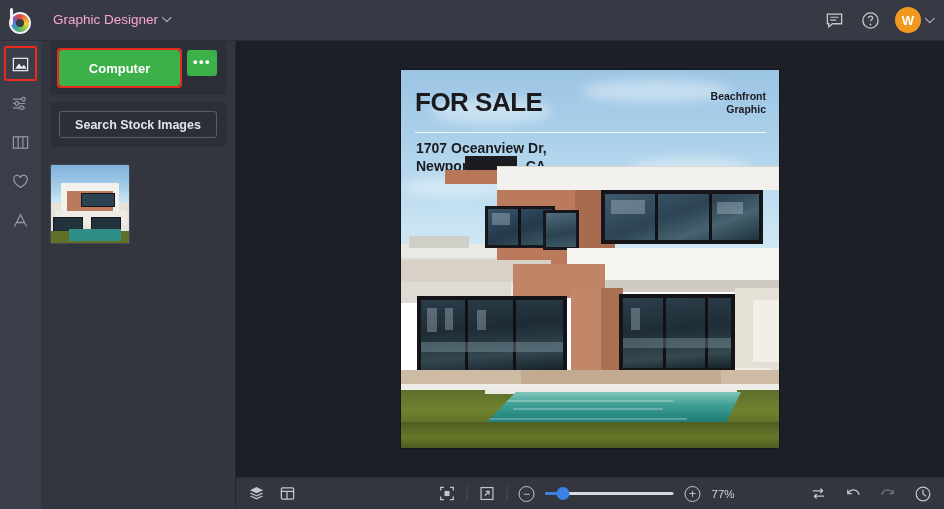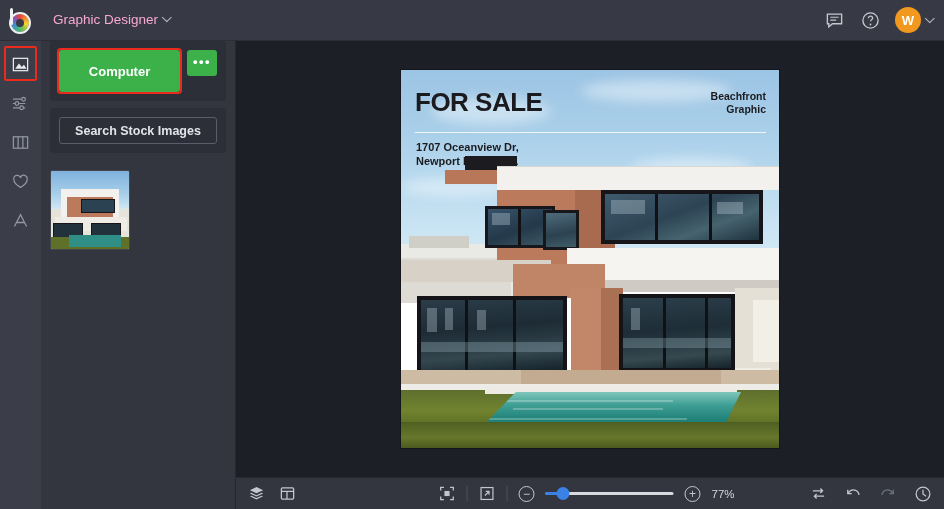--- a/index.html
+++ b/index.html
@@ -92,21 +92,21 @@
   .help-dot {
     width:13px;height:13px;border-radius:50%;border:1.2px solid #c2c5ce;color:#c2c5ce;
     font-size:9px;display:flex;align-items:center;justify-content:center;cursor:pointer;font-weight:bold;
   }
   .panel-section {
     background:#2c2f37; margin: 0 9px 7px 9px; border-radius:3px; padding: 9px;
     display:flex; gap:7px;
   }
   .btn-green {
     flex:1; background:#3cb14a; color:#ffffff; font-size:13px; font-weight:bold;
-    height:42px; border-radius:3px; border:none; cursor:pointer;
+    height:36px; border-radius:3px; border:none; cursor:pointer;
     display:flex; align-items:center; justify-content:center;
     position:relative;
   }
   .btn-green-hl { position:absolute; left:-2px; top:-2px; right:-2px; bottom:-2px; border:2px solid #ea2a1c; border-radius:4px; pointer-events:none; }
   .btn-green-sm {
     width:30px; background:#3cb14a; color:#ffffff; height:26px; border-radius:3px; border:none;
     cursor:pointer; display:flex; align-items:center; justify-content:center; letter-spacing:1.5px;
     font-size:13px; font-weight:bold; padding-bottom:4px;
   }
   .btn-outline {
@@ -157,21 +157,21 @@
   .poster { position:absolute; inset:0; }
   .sky {
     position:absolute; left:0; top:0; width:100%; height:58%;
     background: linear-gradient(180deg,#9cc4e4 0%, #a9cfe9 28%, #bcdcf0 55%, #cfe7f4 80%, #dbeef7 100%);
   }
   .cloud { position:absolute; background:rgba(255,255,255,.42); border-radius:50%; filter: blur(6px); }
   .poster-txt { position:absolute; color:#1b1b1f; }
   .for-sale { left:14px; top:17px; font-size:26px; font-weight:bold; letter-spacing:-0.5px; }
   .brand { right:13px; top:20px; font-size:10.5px; font-weight:bold; text-align:right; line-height:1.25; }
   .hr-line { position:absolute; left:14px; right:13px; top:62px; height:1px; background:rgba(255,255,255,.78); }
-  .addr { left:15px; top:70px; font-size:11px; font-weight:bold; line-height:1.28; }
+  .addr { left:15px; top:70px; font-size:14px; font-weight:bold; line-height:1.28; }
 
   
   .house { position:absolute; left:0; top:78px; width:100%; height:230px; }
   .bg-town { position:absolute; left:0; top:96px; width:150px; height:55px; background:#e9e9e5; }
   .bg-town2 { position:absolute; left:0; top:110px; width:110px; height:45px; background:#dddbd4;}
   .bg-roof { position:absolute; left:8px; top:88px; width:60px; height:12px; background:#cfcec7;}
   .r-town { position:absolute; right:0px; top:175px; width:80px; height:60px; background:#e3e0d8; }
   .r-town2 { position:absolute; right:8px; top:190px; width:50px; height:45px; background:#f0ede5;}
   .r-redflag { position:absolute; right:6px; top:172px; width:22px; height:7px; background:#b8453c;}
 

